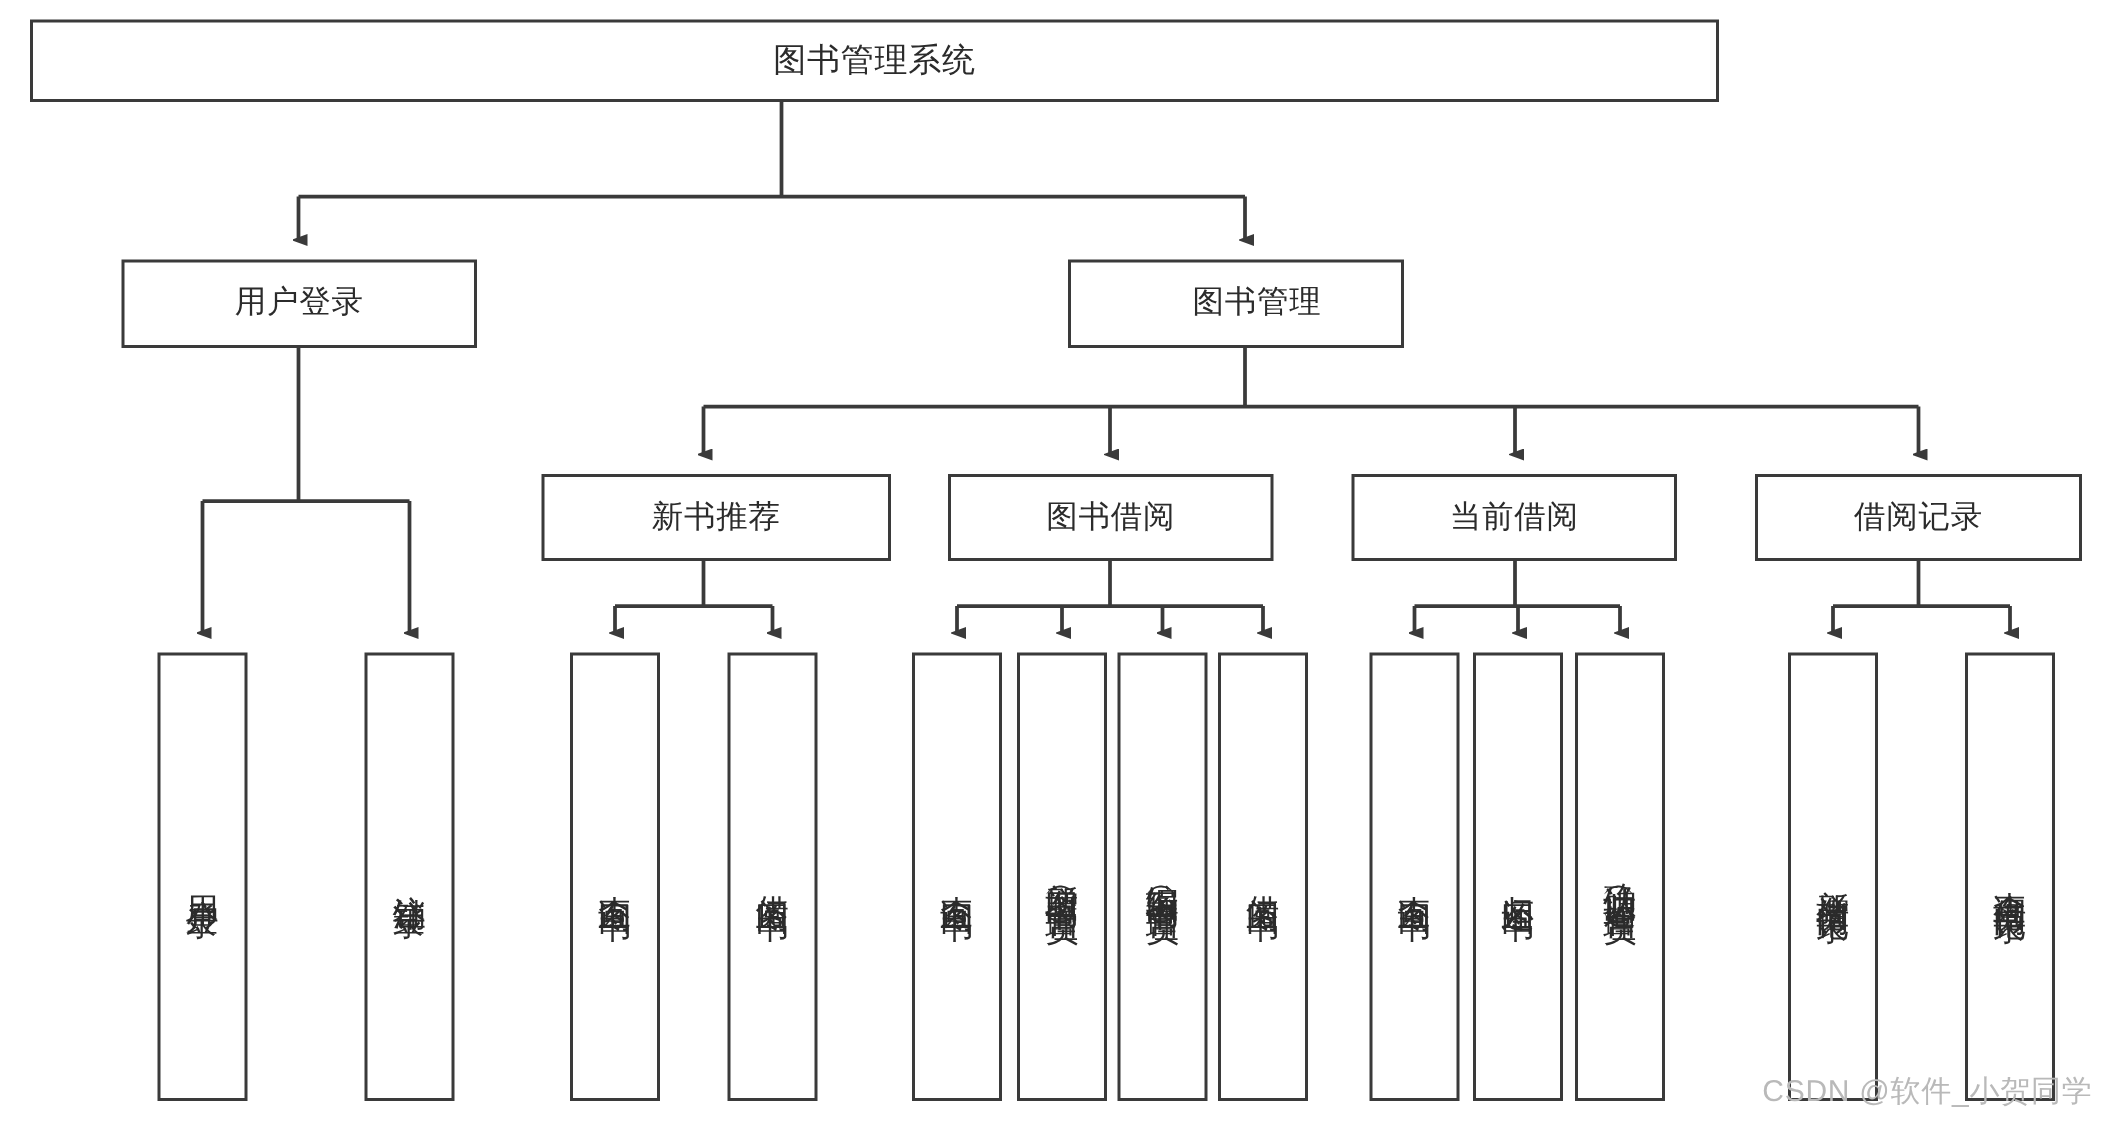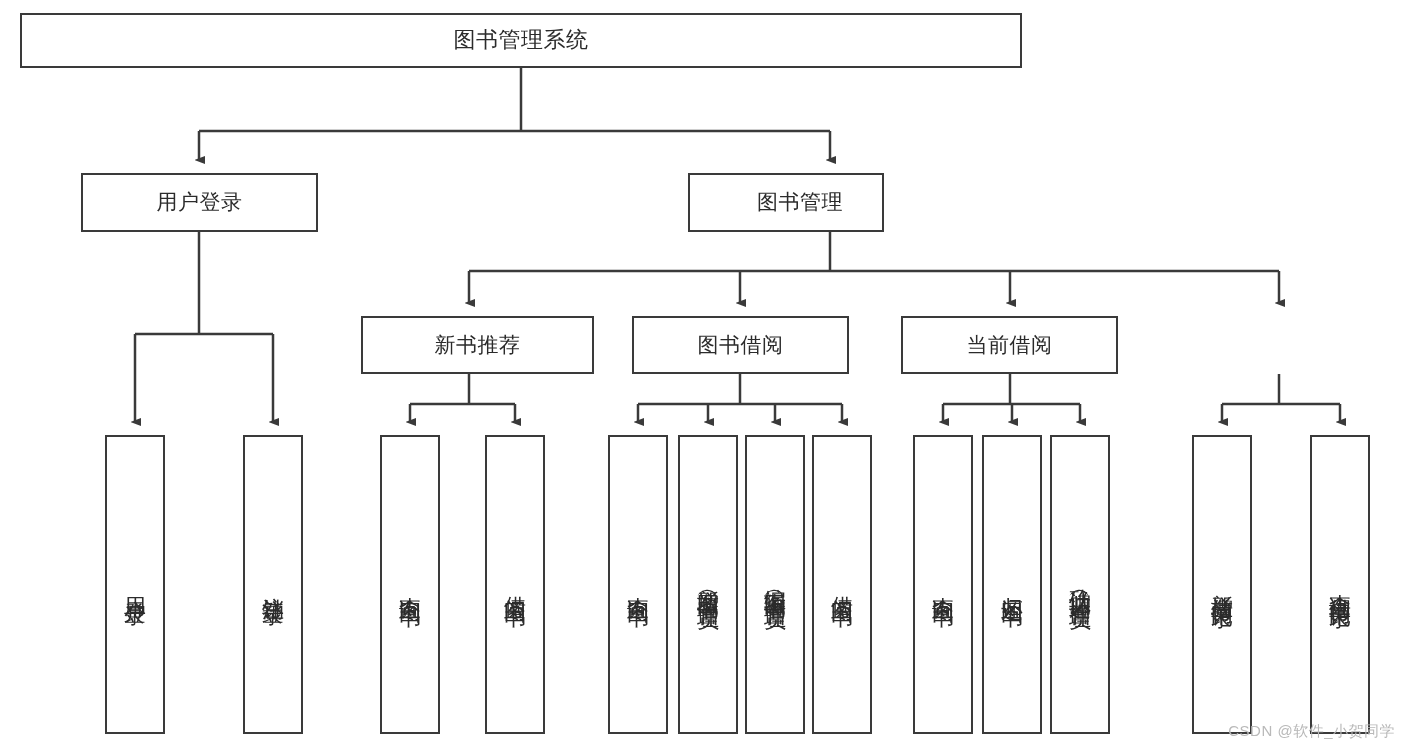--- a/index.html
+++ b/index.html
@@ -60,21 +60,21 @@
     text-orientation: upright;
     font-size: 22px;
     line-height: 1.08;
     letter-spacing: 3px;
     white-space: nowrap;
   }
   .watermark {
     position: absolute;
     right: 10px;
     bottom: 6px;
-    font-size: 15px;
+    font-size: 20px;
     color: #b9b9b9;
     letter-spacing: 0.5px;
     white-space: nowrap;
   }
 </style>
 </head>
 <body>
 
 <div id="canvas">
 
@@ -121,40 +121,43 @@
       <path d="M1012,404 L1012,422" marker-end="url(#arrow)"></path>
       <path d="M1080,404 L1080,422" marker-end="url(#arrow)"></path>
 
       <path d="M1279,374 L1279,404"></path>
       <path d="M1222,404 L1340,404"></path>
       <path d="M1222,404 L1222,422" marker-end="url(#arrow)"></path>
       <path d="M1340,404 L1340,422" marker-end="url(#arrow)"></path>
     </g>
   </svg>
 
-  <div class="node horiz root" style="left:20px; top:13px; width:1002px; height:55px;">
+  <div class="node horiz root" style="left:20px; top:13px; width:1126px; height:55px;">
     <span class="lbl">图书管理系统</span>
   </div>
 
   <div class="node horiz" style="left:81px; top:173px; width:237px; height:59px;">
     <span class="lbl">用户登录</span>
   </div>
-  <div class="node horiz" style="left:688px; top:173px; width:196px; height:59px;padding-left:28px;">
+  <div class="node horiz" style="left:712px; top:173px; width:224px; height:59px;padding-left:28px;">
     <span class="lbl">图书管理</span>
   </div>
 
   <div class="node horiz" style="left:361px; top:316px; width:233px; height:58px;">
     <span class="lbl">新书推荐</span>
   </div>
   <div class="node horiz" style="left:901px; top:316px; width:217px; height:58px;">
     <span class="lbl">当前借阅</span>
   </div>
   <div class="node horiz" style="left:632px; top:316px; width:217px; height:58px;">
     <span class="lbl">图书借阅</span>
   </div>
+  <div class="node horiz" style="left:1170px; top:316px; width:218px; height:58px;">
+    <span class="lbl">借阅记录</span>
+  </div>
 
   <div class="node vert" style="left:105px; top:435px; width:60px; height:299px;">
     <span class="lbl">用户登录</span>
   </div>
   <div class="node vert" style="left:243px; top:435px; width:60px; height:299px;">
     <span class="lbl">注销登录</span>
   </div>
 
   <div class="node vert" style="left:380px; top:435px; width:60px; height:299px;">
     <span class="lbl">查询图书</span>

